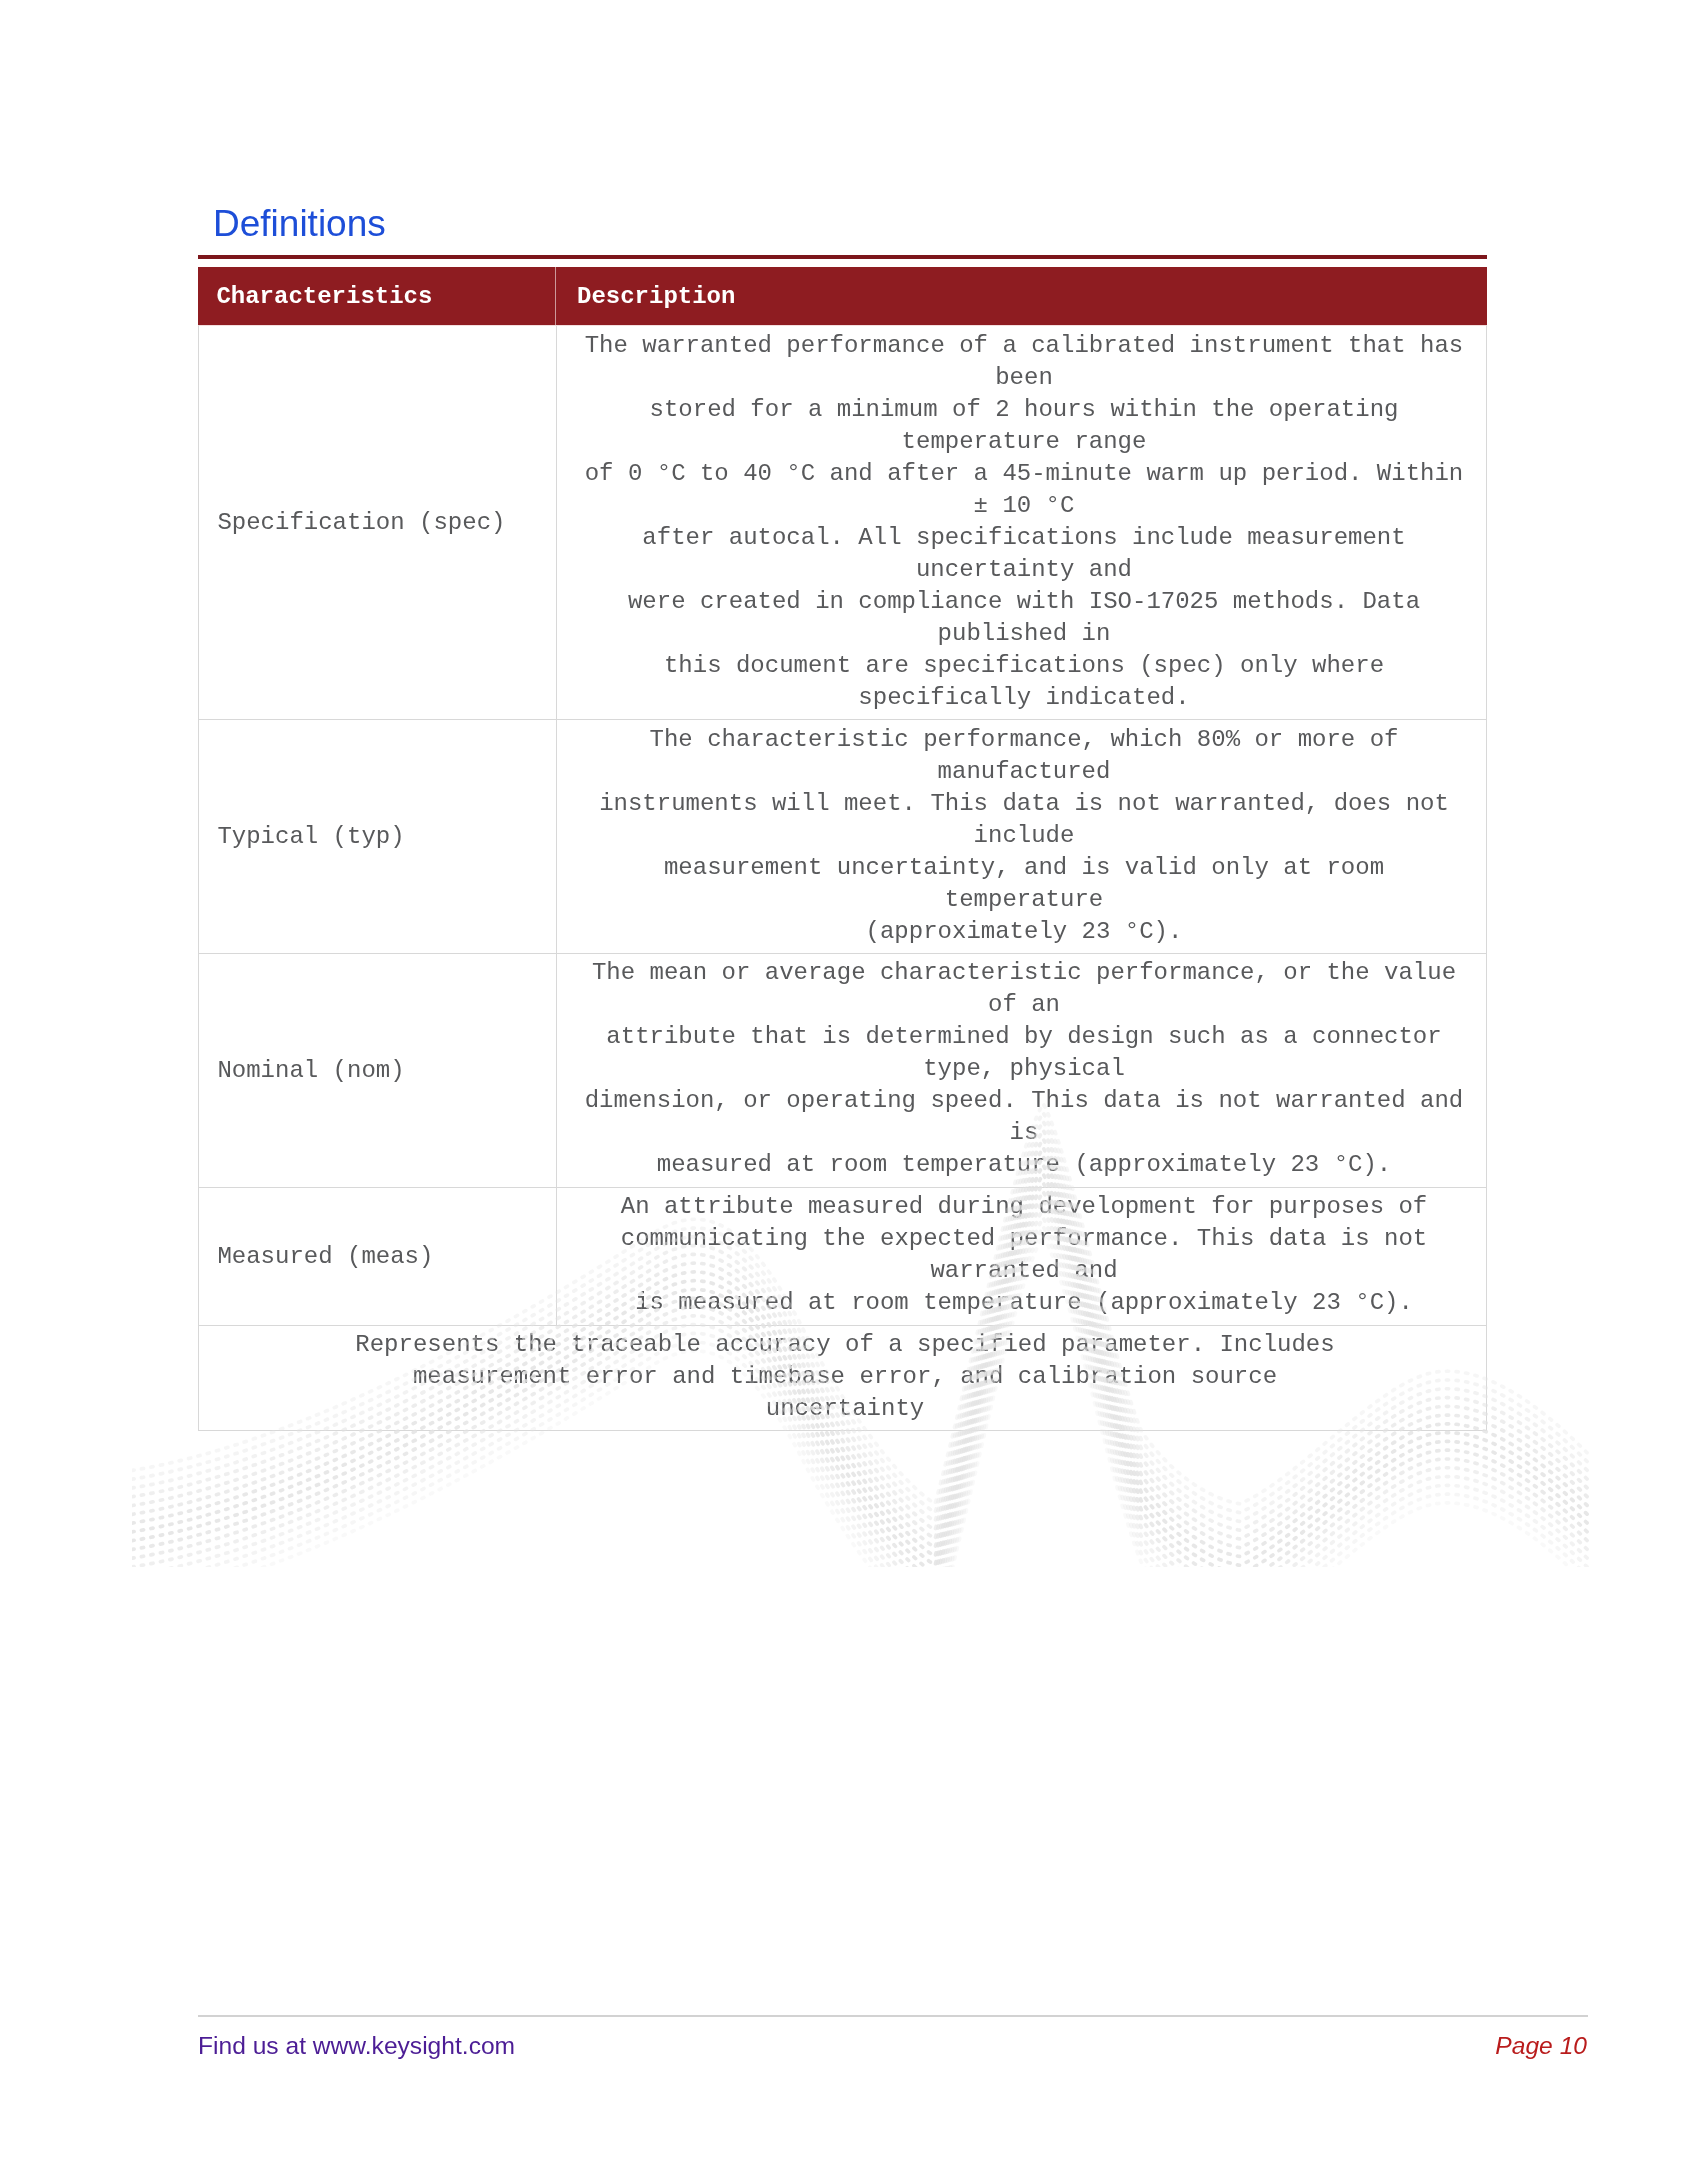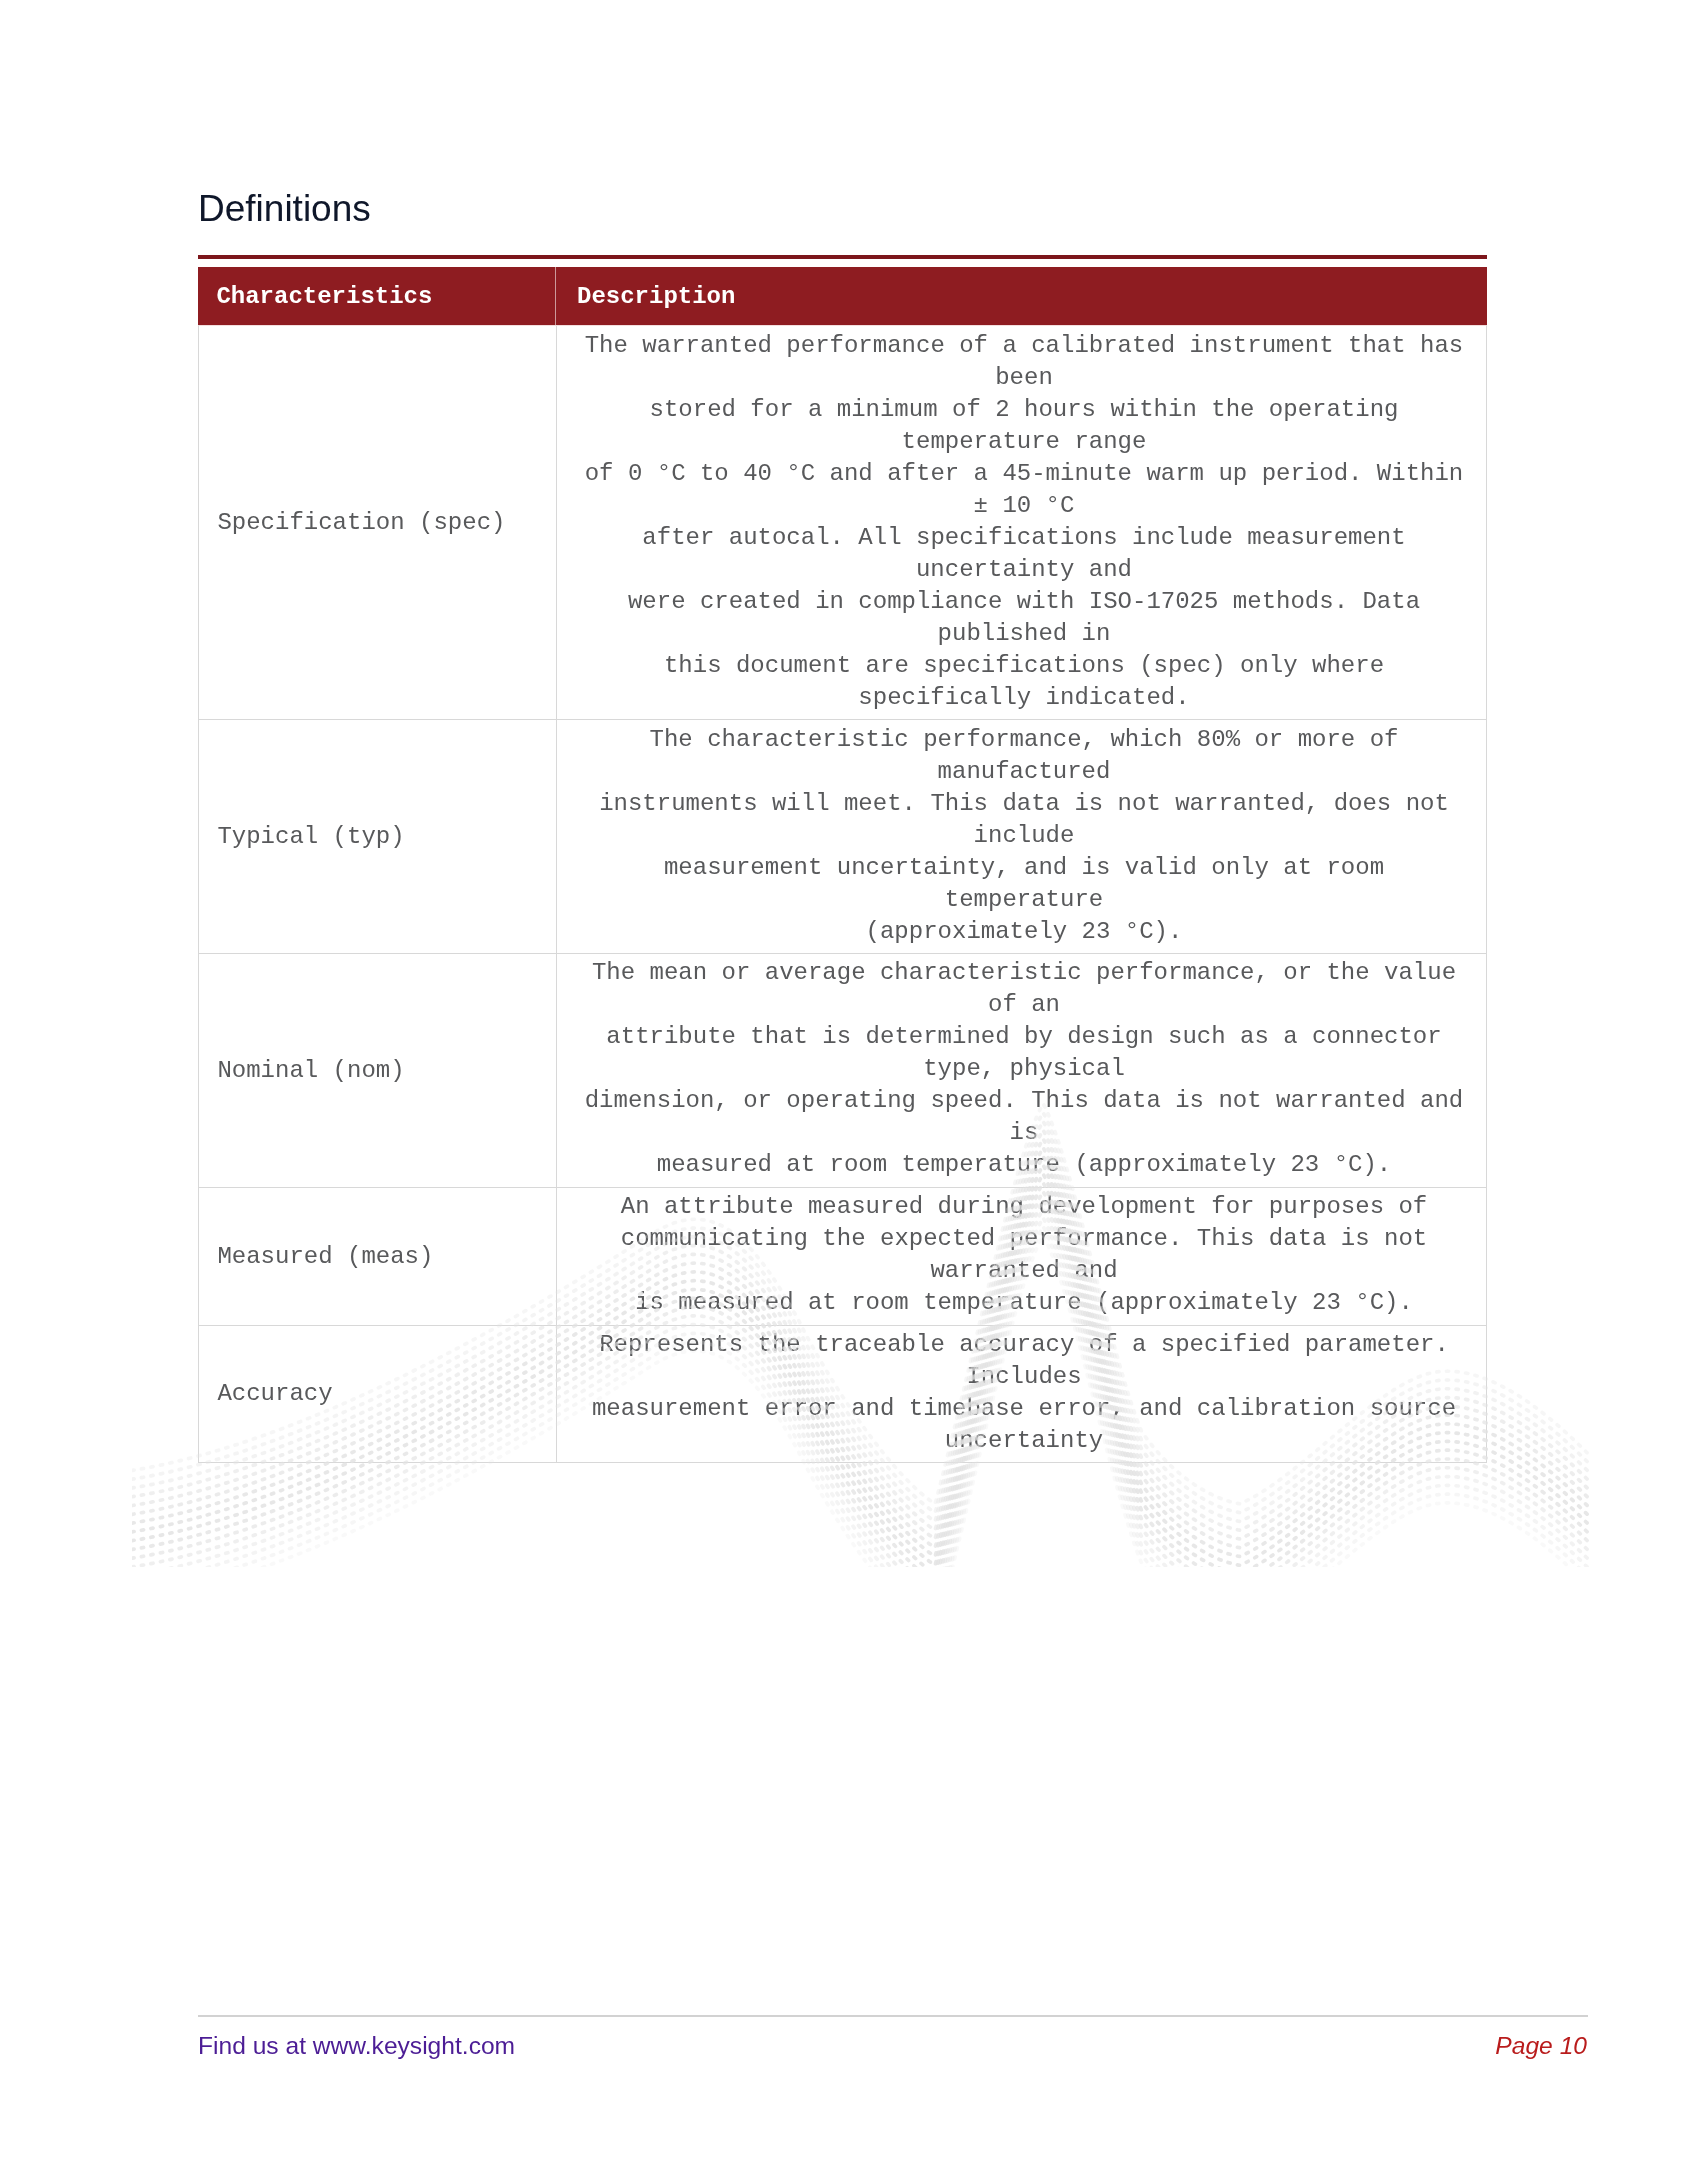--- a/index.html
+++ b/index.html
@@ -8,22 +8,22 @@
     background: #ffffff;
     font-family: "Liberation Sans", sans-serif;
     position: relative;
     overflow: hidden;
   }
   .page-title {
     position: absolute;
     left: 198px; top: 188px;
     font-size: 37px; line-height: 42px;
     font-weight: 400;
-    color: #0f172a;
-    margin: 0;
+    color: #1d4ed8;
+    margin: 15px;
   }
   .table-wrap {
     position: absolute;
     left: 198px; top: 255px;
     width: 1289px;
     font-family: Liberation Mono, monospace;
   }
   .table-topline {
     height: 4.4px;
     background: #7c161b;
@@ -137,21 +137,20 @@
 dimension, or operating speed. This data is not warranted and is
 measured at room temperature (approximately 23 °C).</div>
     </div>
     <div class="tr row-meas">
       <div class="td td-label">Measured (meas)</div>
       <div class="td td-desc">An attribute measured during development for purposes of
 communicating the expected performance. This data is not warranted and
 is measured at room temperature (approximately 23 °C).</div>
     </div>
     <div class="tr row-acc">
-      <div class="td td-label">Accuracy</div>
       <div class="td td-desc">Represents the traceable accuracy of a specified parameter. Includes
 measurement error and timebase error, and calibration source
 uncertainty</div>
     </div>
   </div>
 </div>
 
 <svg class="watermark" viewBox="0 0 1660 540" xmlns="http://www.w3.org/2000/svg" aria-hidden="true">
   <defs>
     <path id="wv" d="M 0 430

